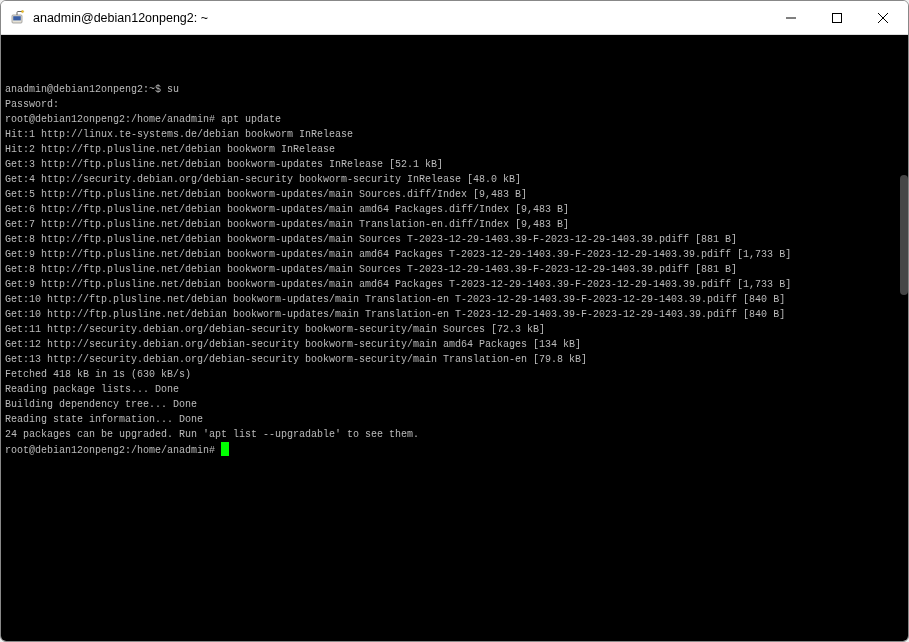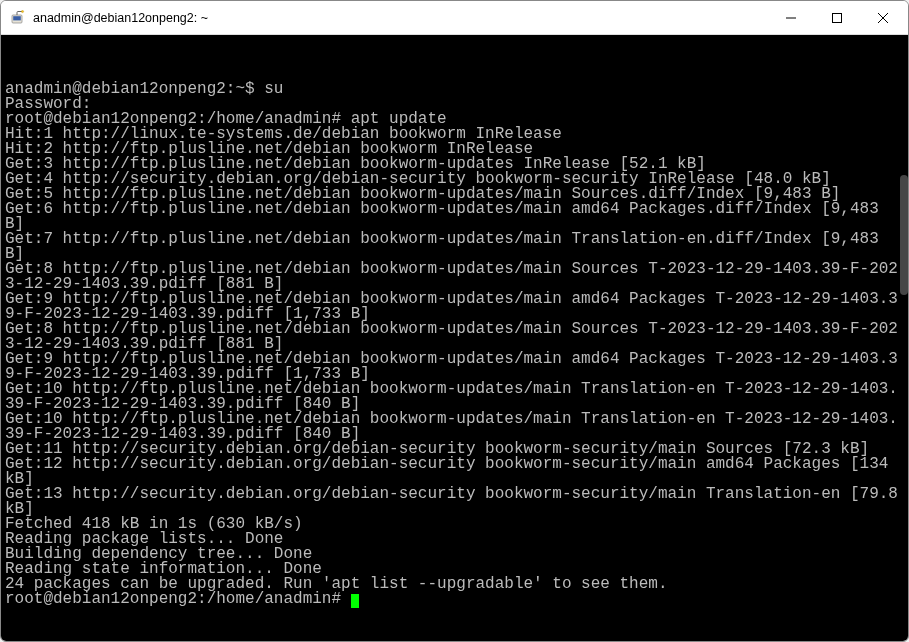--- a/index.html
+++ b/index.html
@@ -54,21 +54,21 @@
   font-size: 12px;
   color: #000;
   cursor: pointer;
 }
 .win-btn svg { display: block; }
 .terminal {
   flex: 1;
   background: #000;
   color: #bbb;
   font-family: "Consolas", "Courier New", monospace;
-  font-size: 16px;
+  font-size: 10px;
   line-height: 15px;
   padding: 2px 4px;
   overflow: hidden;
   white-space: pre-wrap;
   word-break: break-all;
   position: relative;
 }
 .terminal .line { display: block; }
 .cursor {
   display: inline-block;

